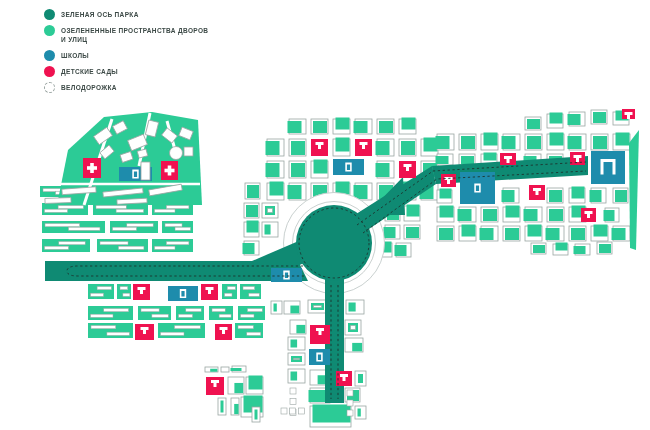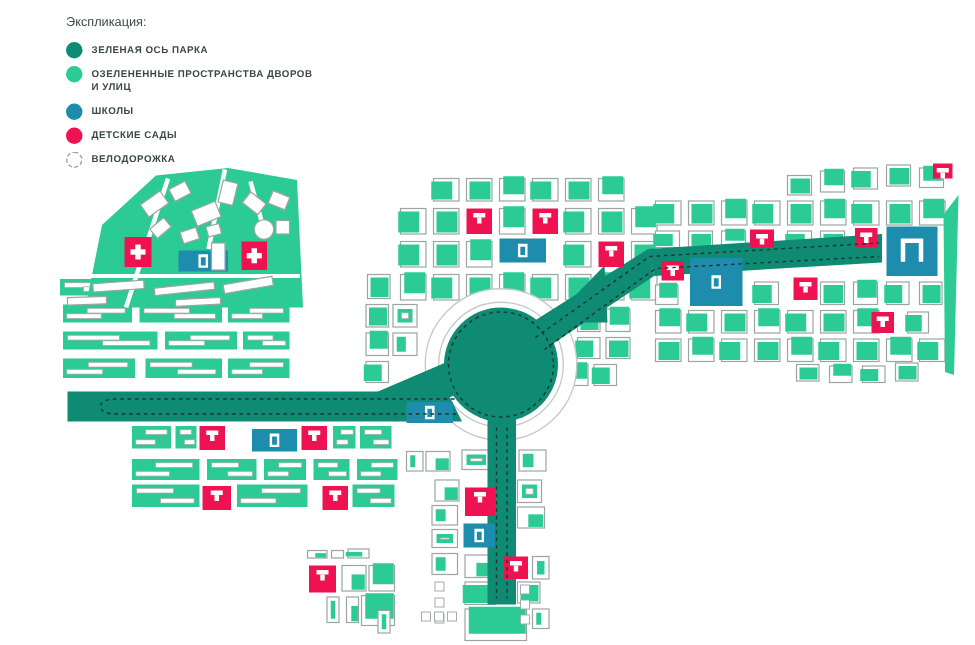--- a/index.html
+++ b/index.html
@@ -426,21 +426,20 @@
         <rect x="213.5" y="383" width="3" height="4" fill="#fff"></rect>
         <path d="M 303,266 L 78,266 Q 67,266 67,271 Q 67,276 78,276 L 306,276" fill="none" stroke="#1C332E" stroke-width="0.9" stroke-dasharray="2.3,2.6"></path>
         <path d="M 357,225 L 433,171 L 586,162" fill="none" stroke="#1C332E" stroke-width="0.9" stroke-dasharray="2.3,2.6"></path>
         <path d="M 363,233 L 437,179 L 586,171" fill="none" stroke="#1C332E" stroke-width="0.9" stroke-dasharray="2.3,2.6"></path>
         <path d="M 331,285 L 331,399" fill="none" stroke="#1C332E" stroke-width="0.9" stroke-dasharray="2.3,2.6"></path>
         <path d="M 338,285 L 338,399" fill="none" stroke="#1C332E" stroke-width="0.9" stroke-dasharray="2.3,2.6"></path>
         <circle cx="334" cy="243" r="35" fill="none" stroke="#1C332E" stroke-width="0.9" stroke-dasharray="2.3,2.6"></circle>
       </svg>
   </div>
   <div class="leg">
-    <div class="leg-title">Экспликация:</div>
     <div>
         <div class="leg-item">
           <span class="sw" style="background: rgb(15, 138, 115);"></span>
           <span class="leg-lab">ЗЕЛЕНАЯ ОСЬ ПАРКА</span>
         </div>
         <div class="leg-item">
           <span class="sw" style="background: rgb(44, 203, 150);"></span>
           <span class="leg-lab">ОЗЕЛЕНЕННЫЕ ПРОСТРАНСТВА ДВОРОВ И УЛИЦ</span>
         </div>
         <div class="leg-item">

